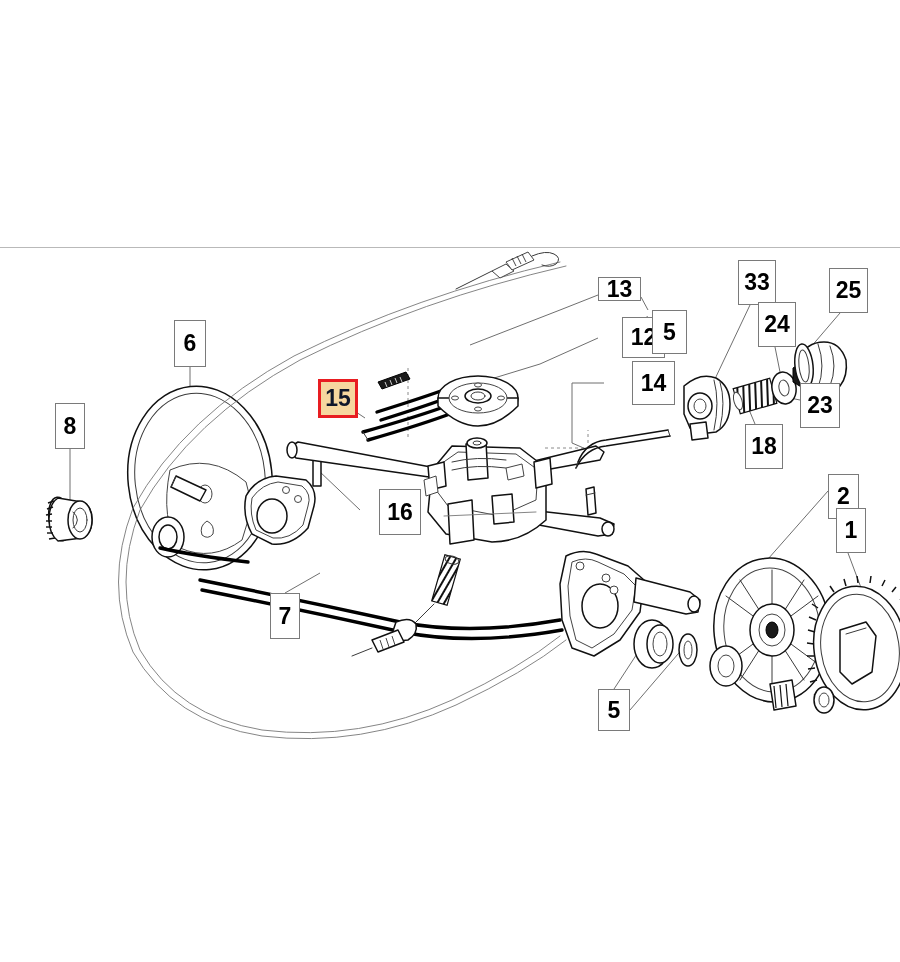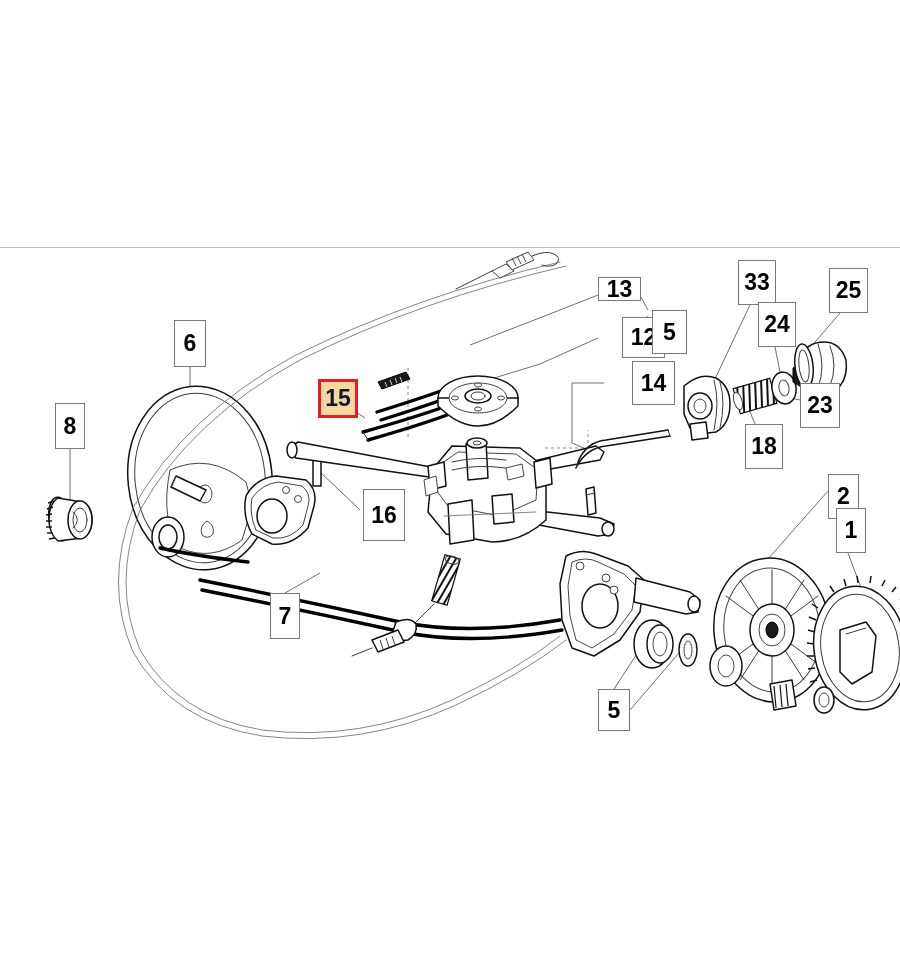--- a/index.html
+++ b/index.html
@@ -336,21 +336,21 @@
       <ellipse class="fillwt" cx="286" cy="490" rx="3.5" ry="3.5"></ellipse>
       <ellipse class="fillwt" cx="298" cy="499" rx="3.5" ry="3.5"></ellipse>
       <path class="thick" d="M248 562 Q196 556 160 548"></path>
     </g>
 
   </svg>
 
   <div class="callout" style="left:55px;  top:403px; width:30px; height:46px;">8</div>
   <div class="callout" style="left:174px; top:320px; width:32px; height:47px;">6</div>
   <div class="callout highlight" style="left:318px; top:379px; width:40px; height:39px;">15</div>
-  <div class="callout" style="left:363px; top:489px; width:42px; height:52px;">16</div>
+  <div class="callout" style="left:379px; top:489px; width:42px; height:46px;">16</div>
   <div class="callout" style="left:270px; top:593px; width:30px; height:46px;">7</div>
   <div class="callout" style="left:598px; top:277px; width:43px; height:24px;">13</div>
   <div class="callout" style="left:598px; top:317px; width:43px; height:41px;margin-left:24px;">12</div>
   <div class="callout" style="left:652px; top:310px; width:35px; height:44px;">5</div>
   <div class="callout" style="left:604px; top:361px; width:43px; height:44px;margin-left:28px;">14</div>
   <div class="callout" style="left:738px; top:260px; width:38px; height:45px;">33</div>
   <div class="callout" style="left:758px; top:302px; width:38px; height:45px;">24</div>
   <div class="callout" style="left:829px; top:268px; width:39px; height:45px;">25</div>
   <div class="callout" style="left:800px; top:383px; width:40px; height:45px;">23</div>
   <div class="callout" style="left:745px; top:424px; width:38px; height:45px;">18</div>

